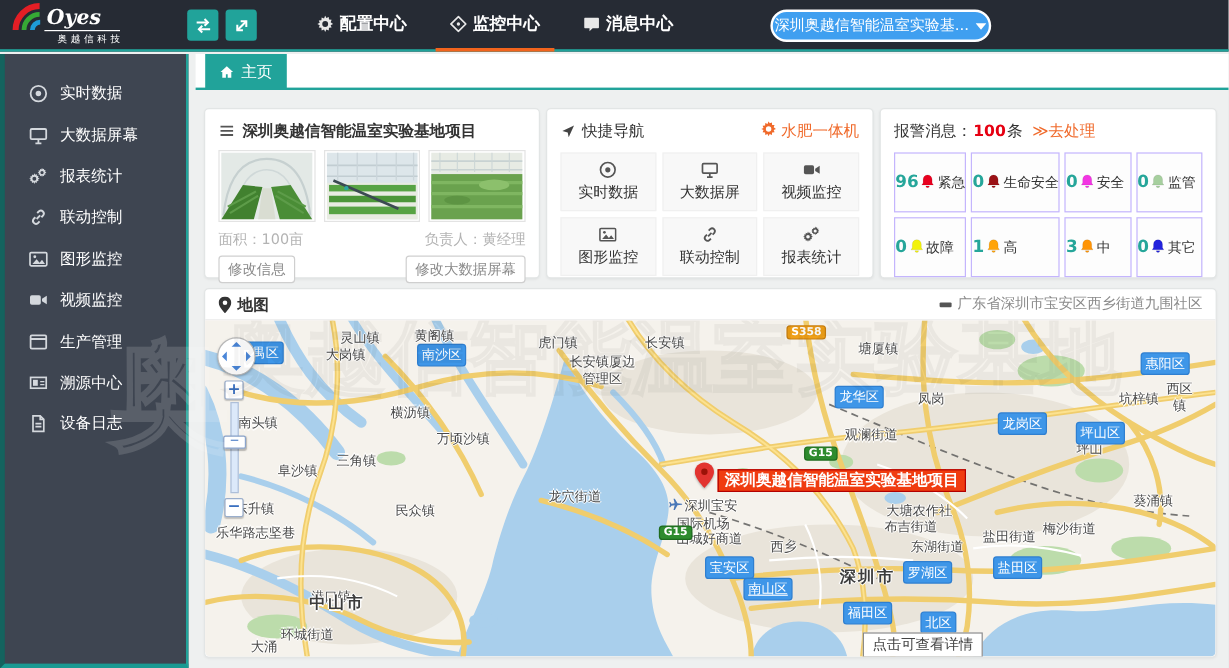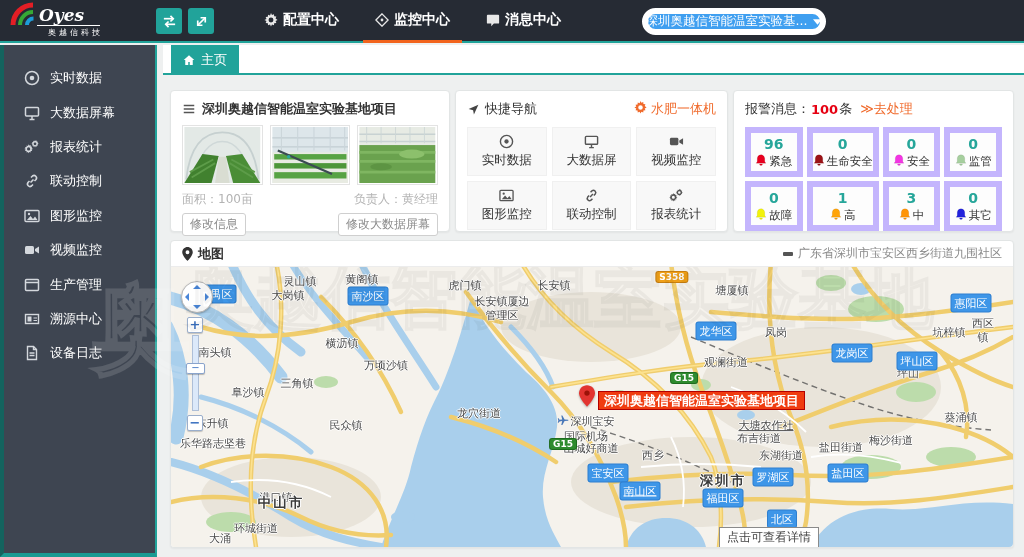--- a/index.html
+++ b/index.html
@@ -13,21 +13,21 @@
   .logo-text{position:absolute;left:27px;top:5px;color:#fff;font:italic bold 17px "DejaVu Serif","Liberation Serif",serif;border-bottom:1px solid #fff;padding:0 16px 0 2px;}
   .logo-sub{position:absolute;left:38px;top:27px;color:#fff;font-size:8px;letter-spacing:3px;}
   .hdr-btns{position:absolute;left:156px;top:8px;display:flex;gap:6px;}
   .hdr-btn{width:26px;height:26px;background:#21a39a;border-radius:3px;color:#fff;display:flex;align-items:center;justify-content:center;cursor:pointer;}
   .hdr-btn svg{width:15px;height:15px;}
   .hdr-nav{position:absolute;left:252px;top:0;height:43px;display:flex;gap:12px;}
   .nav-item{display:flex;align-items:center;gap:5px;padding:0 12px;color:#fff;font-size:14px;font-weight:bold;cursor:pointer;border-bottom:3px solid transparent;}
   .nav-item .ic{width:14px;height:14px;display:inline-flex;color:#e8e8e8;}
   .nav-item .ic svg{width:14px;height:14px;}
   .nav-item.active{border-bottom-color:#f2641d;}
-  .hdr-pill{position:absolute;left:642px;top:8px;width:184px;height:27px;border-radius:14px;background:#3f9ff0;border:6px solid #ffffff;color:#fff;font-size:12.5px;display:flex;align-items:center;justify-content:center;gap:6px;cursor:pointer;white-space:nowrap;}
+  .hdr-pill{position:absolute;left:642px;top:8px;width:184px;height:27px;border-radius:14px;background:#3f9ff0;border:2px solid #ffffff;color:#fff;font-size:12.5px;display:flex;align-items:center;justify-content:center;gap:6px;cursor:pointer;white-space:nowrap;}
   .hdr-pill .caret svg{width:9px;height:6px;display:block;}
   
   .sb{position:absolute;left:0;top:45px;bottom:0;width:157px;background:#3e4551;border-left:4px solid #14635e;border-right:2px solid #21a39a;border-bottom:4px solid #1a9a92;}
   .sb-list{padding-top:16px;}
   .sb-item{height:34.4px;display:flex;align-items:center;gap:10px;padding-left:20px;color:#fff;font-size:13px;cursor:pointer;position:relative;z-index:2;}
   .sb-item .ic{width:16px;height:16px;color:#d4d8dd;display:inline-flex;}
   .sb-item .ic svg{width:16px;height:16px;}
   .sb-wm{position:absolute;left:88px;top:218px;font-size:100px;font-weight:bold;color:transparent;-webkit-text-stroke:2px rgba(255,255,255,0.14);pointer-events:none;z-index:1;}
   
   .content{position:absolute;left:163px;top:45px;right:0;bottom:0;background:#eef0f0;}
@@ -58,21 +58,21 @@
   .qn-tile{height:49px;background:#f8f8f8;border:1px solid #f0f0f0;display:flex;flex-direction:column;align-items:center;justify-content:center;gap:3px;cursor:pointer;}
   .qn-tile .ic{color:#555;display:inline-flex;}
   .qn-tile .ic svg{width:15px;height:15px;}
   .qn-tile .lb{font-size:12.5px;color:#333;}
   
   .card-al{left:570px;top:45px;width:281px;height:142px;padding:9px 11px;}
   .al-head{display:flex;align-items:center;font-size:13px;color:#333;}
   .al-count{color:#e60012;font-weight:bold;margin:0 1px;}
   .al-action{color:#f06a2b;margin-left:8px;cursor:pointer;}
   .al-grid{display:grid;grid-template-columns:repeat(4,1fr);gap:4px;margin-top:9px;}
-  .al-tile{height:50px;background:#fdfdfd;border:6px solid #c4b5fd;display:flex;flex-direction:column;align-items:center;justify-content:center;gap:2px;cursor:pointer;}
+  .al-tile{height:50px;background:#fdfdfd;border:1px solid #c4b5fd;display:flex;flex-direction:row;align-items:center;justify-content:flex-start;gap:2px;cursor:pointer;}
   .al-val{font-size:14px;font-weight:bold;color:#26a69a;}
   .al-row{display:flex;align-items:center;gap:2px;font-size:11.5px;color:#333;white-space:nowrap;}
   .al-row svg{width:12px;height:12px;}
   
   .card-map{left:7px;top:195px;width:844px;height:308px;padding:0;}
   .map-head{height:26px;display:flex;justify-content:space-between;align-items:center;padding:0 11px;border-bottom:1px solid #ececec;}
   .map-title{display:flex;align-items:center;gap:5px;font-size:13px;font-weight:bold;color:#333;}
   .map-title .ic{color:#333;display:inline-flex;}
   .map-title .ic svg{width:11px;height:14px;}
   .map-addr{display:flex;align-items:center;gap:5px;font-size:12px;color:#8a8a8a;}
@@ -654,34 +654,34 @@
             <div class="map-lbl lbl-town" style="left: 790px; top: 151px;">葵涌镇</div>
             <div class="map-lbl lbl-town" style="left: 720px; top: 174px;">梅沙街道</div>
             <div class="map-lbl lbl-town" style="left: 670px; top: 181px;">盐田街道</div>
             <div class="map-lbl lbl-town" style="left: 308px; top: 147px;">龙穴街道</div>
             <div class="map-lbl lbl-town" style="left: 415px; top: 162px;"><span class="town-ic"><svg viewBox="0 0 14 14" fill="currentColor">
                   <path d="M13.5 6.4L9 6 6.2 1H4.8L6 6 2.6 6.3 1.4 4.6H.2l.9 2.8-.9 2.8h1.2l1.2-1.7L6 8l-1.2 5h1.4L9 8l4.5-.4c.5 0 .9-.3.9-.6s-.4-.6-.9-.6z"></path>
                 </svg></span>深圳宝安
 国际机场</div>
             <div class="map-lbl lbl-town" style="left: 420px; top: 182px;">山城好商道</div>
             <div class="map-lbl lbl-town" style="left: 482px; top: 189px;">西乡</div>
-            <div class="map-lbl lbl-town" style="left: 595px; top: 159px; text-decoration: underline;">大塘农作社</div>
+            <div class="map-lbl lbl-town" style="left: 595px; top: 159px;">大塘农作社</div>
             <div class="map-lbl lbl-town" style="left: 588px; top: 172px;">布吉街道</div>
             <div class="map-lbl lbl-town" style="left: 610px; top: 189px;">东湖街道</div>
             <div class="map-lbl lbl-city" style="left: 110px; top: 236px;">中山市</div>
             <div class="map-lbl lbl-city" style="left: 552px; top: 214px;">深圳市</div>
             <div class="map-lbl lbl-district" style="left: 45px; top: 27px;">番禺区</div>
             <div class="map-lbl lbl-district" style="left: 197px; top: 29px;">南沙区</div>
             <div class="map-lbl lbl-district" style="left: 545px; top: 64px;">龙华区</div>
             <div class="map-lbl lbl-district" style="left: 681px; top: 86px;">龙岗区</div>
             <div class="map-lbl lbl-district" style="left: 746px; top: 94px;">坪山区</div>
             <div class="map-lbl lbl-district" style="left: 800px; top: 36px;">惠阳区</div>
             <div class="map-lbl lbl-district" style="left: 437px; top: 206px;">宝安区</div>
             <div class="map-lbl lbl-district" style="left: 469px; top: 224px; text-decoration: underline;">南山区</div>
-            <div class="map-lbl lbl-district" style="left: 552px; top: 231px; text-align: center;">福田区</div>
+            <div class="map-lbl lbl-district" style="left: 552px; top: 244px; text-align: center;">福田区</div>
             <div class="map-lbl lbl-district" style="left: 602px; top: 210px;">罗湖区</div>
             <div class="map-lbl lbl-district" style="left: 677px; top: 206px;">盐田区</div>
             <div class="map-lbl lbl-district" style="left: 611px; top: 252px;">北区</div>
             <div class="map-lbl lbl-badge badge-s" style="left: 501px; top: 10px;">S358</div>
             <div class="map-lbl lbl-badge badge-g" style="left: 513px; top: 111px;">G15</div>
             <div class="map-lbl lbl-badge badge-g" style="left: 392px; top: 177px;">G15</div>
           </div>
 
         <div class="marker-pin" style="left:408px;top:118px;">
           <svg viewBox="0 0 12 16" fill="currentColor">

